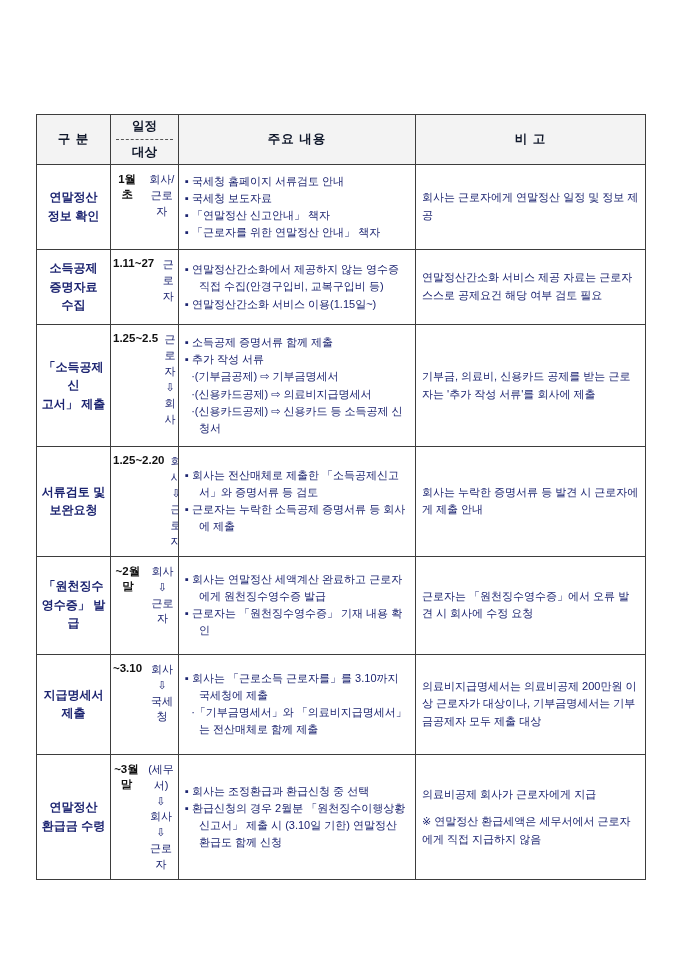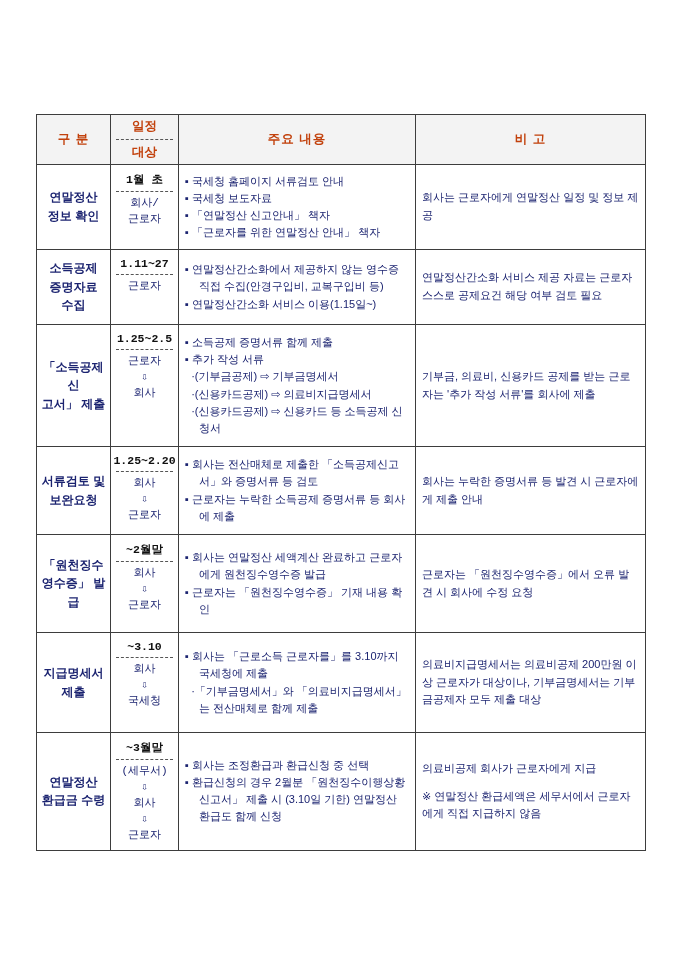--- a/index.html
+++ b/index.html
@@ -35,21 +35,21 @@
   tr.r1 { height: 85px; }
   tr.r2 { height: 75px; }
   tr.r3 { height: 122px; }
   tr.r4 { height: 88px; }
   tr.r5 { height: 98px; }
   tr.r6 { height: 100px; }
   tr.r7 { height: 112px; }
 
   th {
     background: #f3f3f3;
-    color: #c2410c;
+    color: #0f172a;
     font-size: 12.5px;
     font-weight: bold;
     text-align: center;
     vertical-align: middle;
     padding: 2px;
     letter-spacing: 1px;
   }
   th .dash, td .dash {
     border-bottom: 1px dashed #555;
     margin: 4px 3px;
@@ -66,24 +66,22 @@
     white-space: pre-line;
     line-height: 1.55;
     padding: 2px;
     margin-top: 40px;
   }
   td.sched { padding: 0; vertical-align: top; }
   .sched-wrap {
     height: 100%;
     box-sizing: border-box;
     display: flex;
-    flex-direction: column;
     padding: 7px 2px 6px 2px;
     text-align: center;
-    font-family: Liberation Mono, monospace;
   }
   .date {
     font-weight: bold;
     color: #101010;
     font-size: 11.5px;
   }
   .targets {
     margin: auto 0;
     font-size: 11px;
     color: #1b2370;

